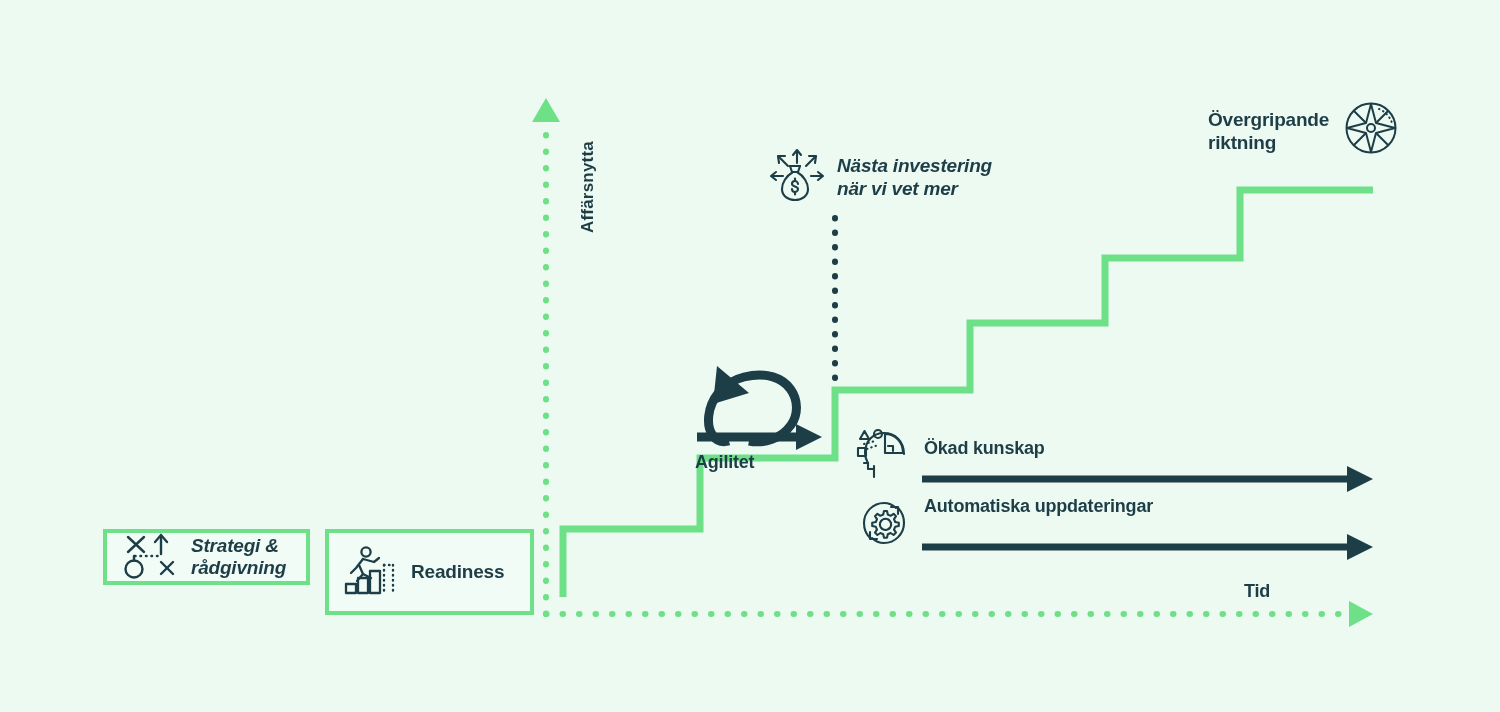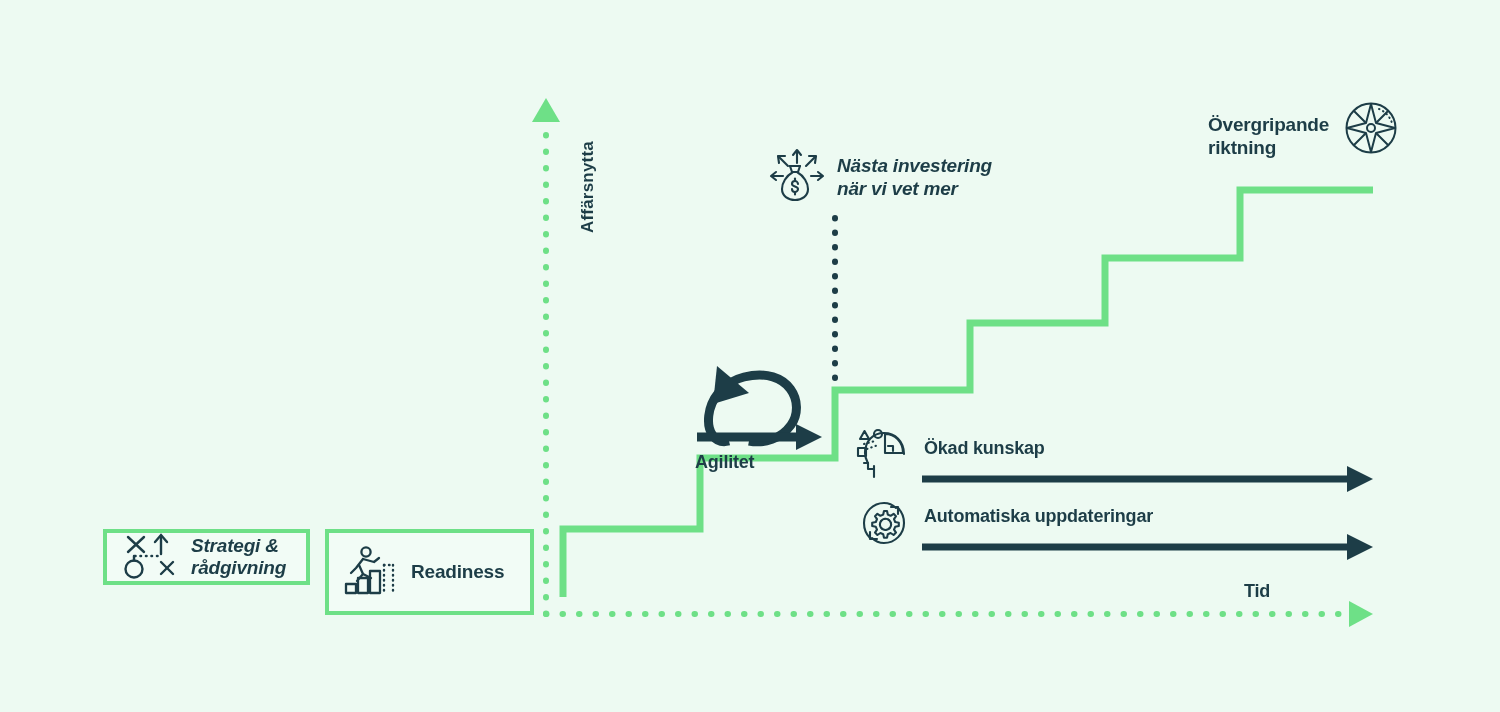--- a/index.html
+++ b/index.html
@@ -172,21 +172,21 @@
 
           <line x1="42" y1="28" x2="53" y2="28"></line>
           <polyline points="49,24 54,28 49,32"></polyline>
         </g>
       </svg>
     </span>
     <span class="note" style="margin-top:7px;font-style:italic;">Nästa investering
 när vi vet mer</span>
   </div>
 
-  <div class="abs" style="left:1208px;top:100px;display:flex;align-items:flex-end;">
+  <div class="abs" style="left:1208px;top:100px;display:flex;align-items:center;">
     <span class="note" style="margin-top:3px;margin-right:14px;">Övergripande
 riktning</span>
     <span>
       <svg width="56" height="56" viewBox="0 0 56 56">
         <g fill="none" stroke="#1d3d47" stroke-width="2" stroke-linejoin="round">
           <circle cx="28" cy="28" r="24.5"></circle>
           <path d="M28,4 L33,23 L52,28 L33,33 L28,52 L23,33 L4,28 L23,23 Z"></path>
           <path d="M45,11 L33,23 M45,45 L33,33 M11,45 L23,33 M11,11 L23,23"></path>
           <circle cx="28" cy="28" r="4"></circle>
         </g>
@@ -216,21 +216,21 @@
         </g>
         <g fill="none" stroke="#1d3d47" stroke-width="2.1" stroke-linecap="round" stroke-dasharray="0.5 4">
           <path d="M8,16 L19,13"></path>
           <path d="M11,21 L22,17"></path>
         </g>
       </svg>
     </span>
     <span class="small-label" style="margin-bottom:18px;">Ökad kunskap</span>
   </div>
 
-  <div class="abs" style="left:856px;top:496px;display:flex;align-items:center;">
+  <div class="abs" style="left:856px;top:496px;display:flex;align-items:flex-start;">
     <span style="margin-right:10px;">
       <svg width="58" height="54" viewBox="0 0 58 54">
         <g fill="none" stroke="#1d3d47" stroke-width="2.1" stroke-linecap="round" stroke-linejoin="round">
 
           <path d="M42,12 C46,16 48,21 48,27 C48,38 39,47 28,47 C23,47 19,45 16,42"></path>
           <path d="M14,42 C10,38 8,33 8,27 C8,16 17,7 28,7 C33,7 37,9 40,12"></path>
           <polyline points="35,11 42,11 42,18"></polyline>
           <polyline points="21,43 14,43 14,36"></polyline>
 
           <path d="M28,15 L31,15 L31.8,18.6 L34.6,19.8 L37.6,17.8 L40,20.2

